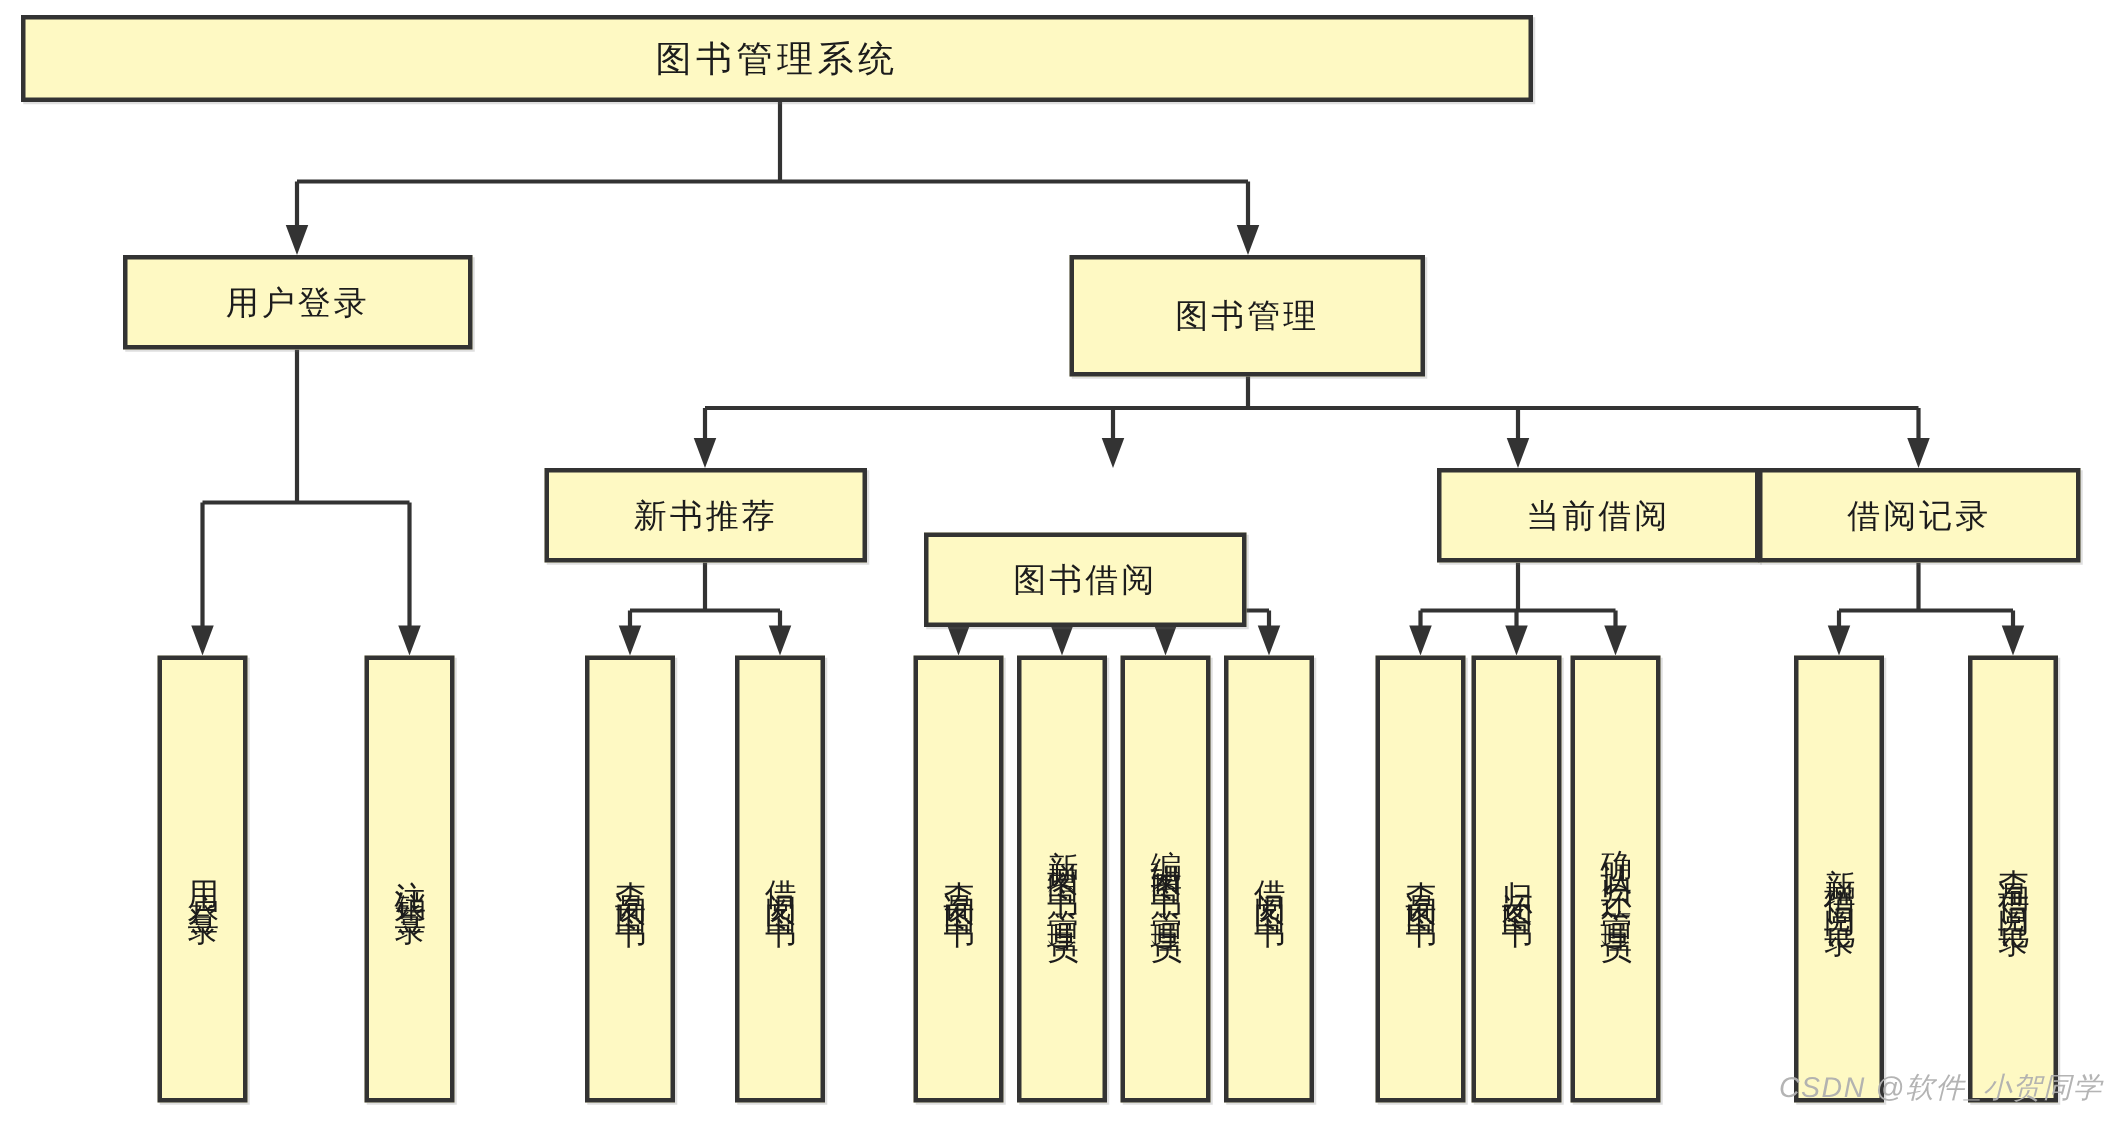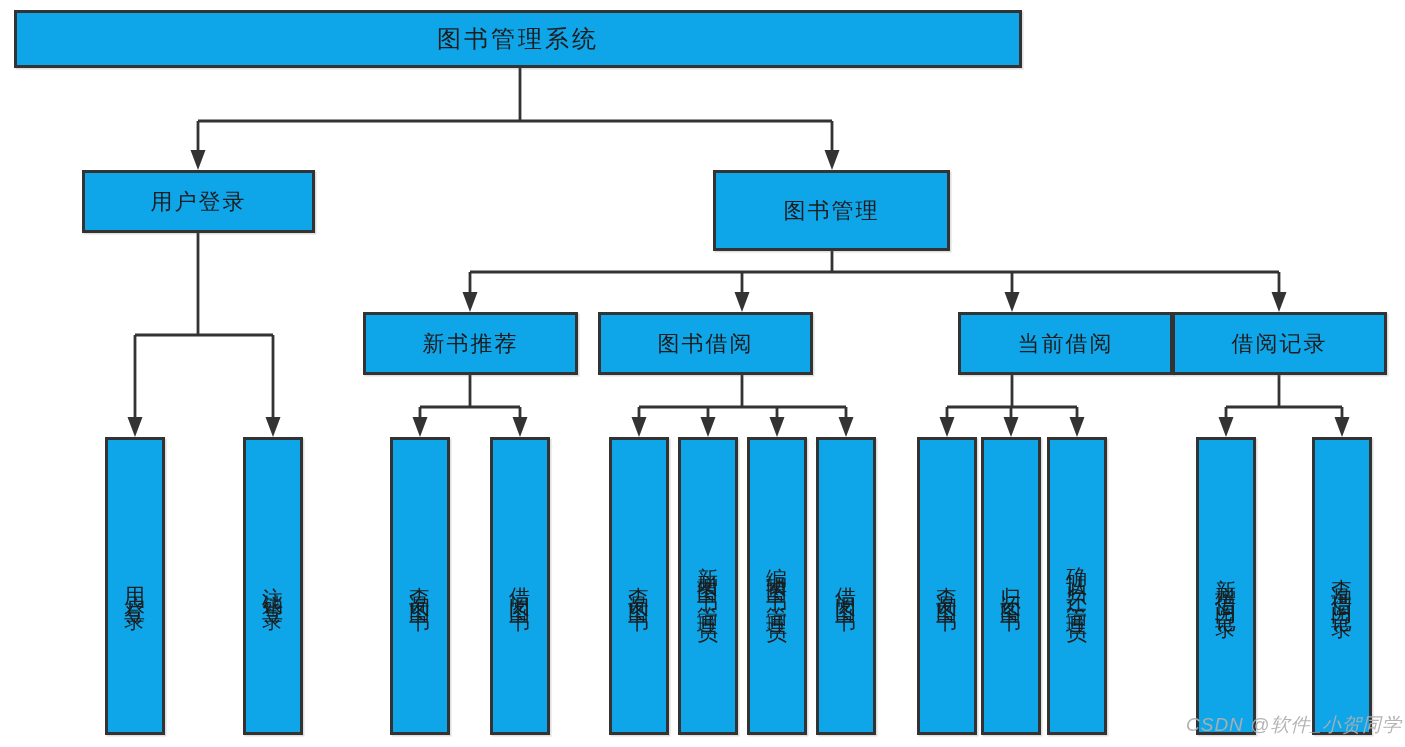--- a/index.html
+++ b/index.html
@@ -13,21 +13,21 @@
   .connector-layer{
     position:absolute;left:0;top:0;width:1405px;height:747px;
     pointer-events:none;
   }
   .connector-layer line{stroke:#333333;stroke-width:2.8;}
   .connector-layer polygon{fill:#333333;stroke:none;}
   .box{
     position:absolute;
     box-sizing:border-box;
     border:3px solid #333333;
-    background:#0ea5e9;
+    background:#fef9c3;
     display:flex;align-items:center;justify-content:center;
     color:#1c1c1c;
     box-shadow:1.5px 1.5px 0 rgba(110,110,110,0.22);
   }
   .box-h{font-size:22px;letter-spacing:2px;font-weight:400;}
   .box-root{font-size:24px;letter-spacing:3px;}
   .box-v{
     writing-mode:vertical-rl;
     text-orientation:mixed;
     font-size:21px;
@@ -36,21 +36,21 @@
     font-weight:400;
   }
   
   .n-root{left:14px;top:10px;width:1008px;height:58px;}
   
   .n-user-login{left:82px;top:170px;width:233px;height:63px;}
   .n-book-mgmt{left:713px;top:170px;width:237px;height:81px;}
   
   .lv3{top:312px;width:215px;height:63px;text-align:right;}
   .n-newbook{left:363px;}
-  .n-borrow{left:598px;}
+  .n-borrow{left:616px;margin-top:43px;}
   .n-current{left:958px;}
   .n-records{left:1172px;}
   
   .leaf{top:437px;width:60px;height:298px;}
   .a1{left:105px;}  .a2{left:243px;}
   .b1{left:390px;}  .b2{left:490px;}
   .c1{left:609px;}  .c2{left:678px;}  .c3{left:747px;}  .c4{left:816px;}
   .d1{left:917px;}  .d2{left:981px;}  .d3{left:1047px;}
   .e1{left:1196px;} .e2{left:1312px;}
   .watermark{

